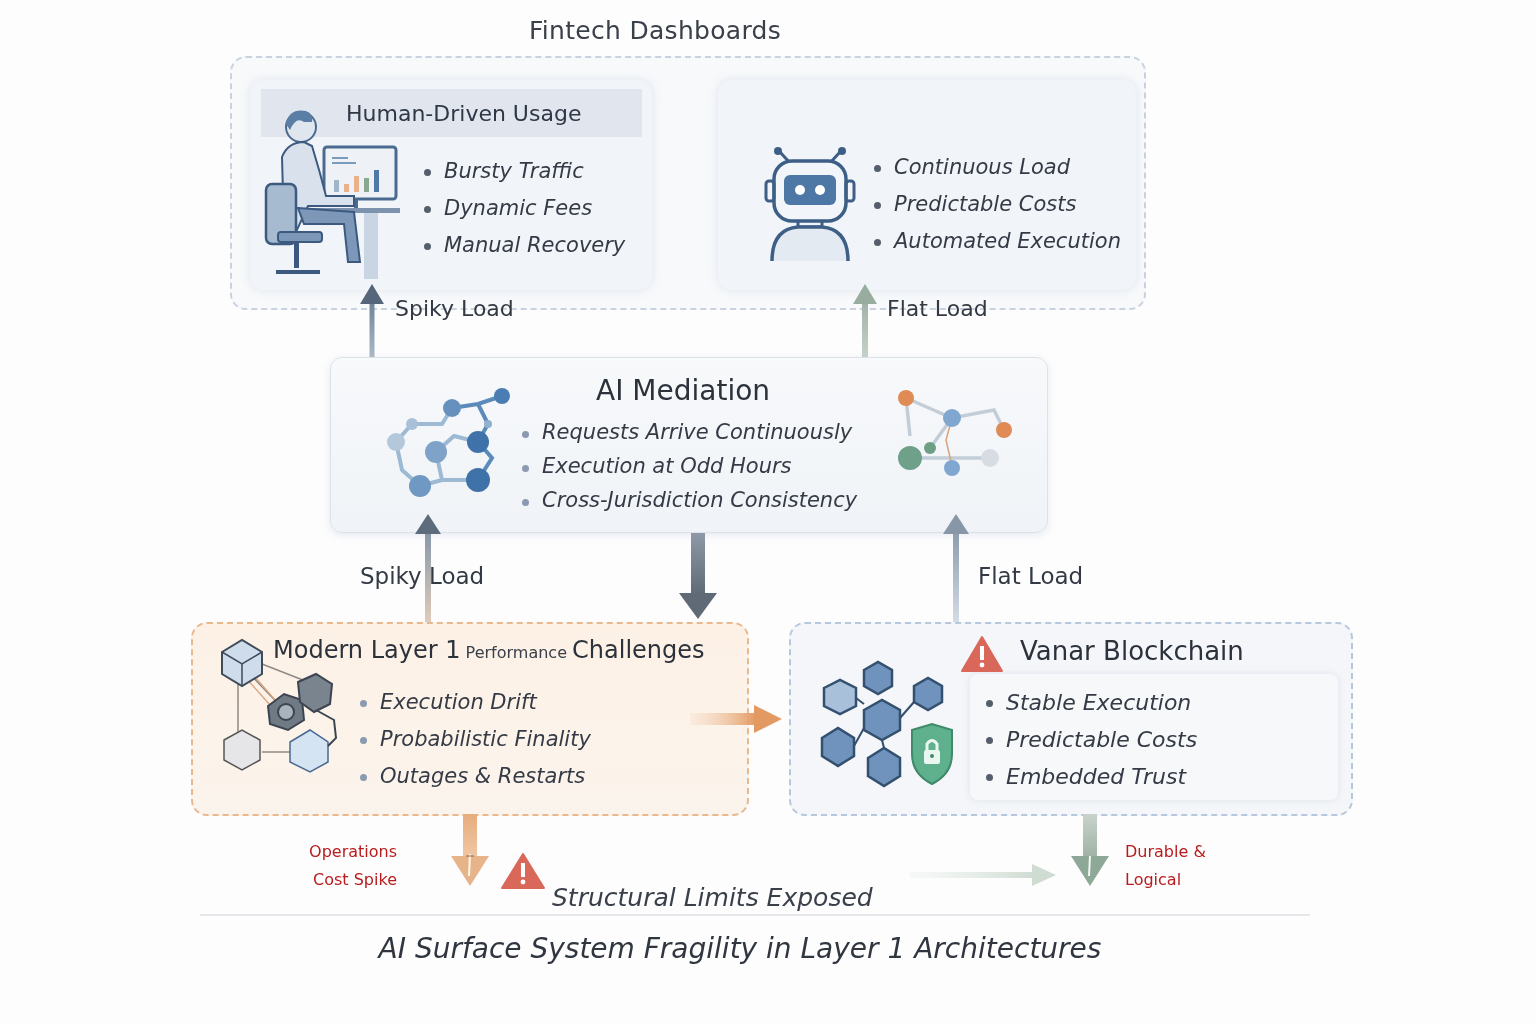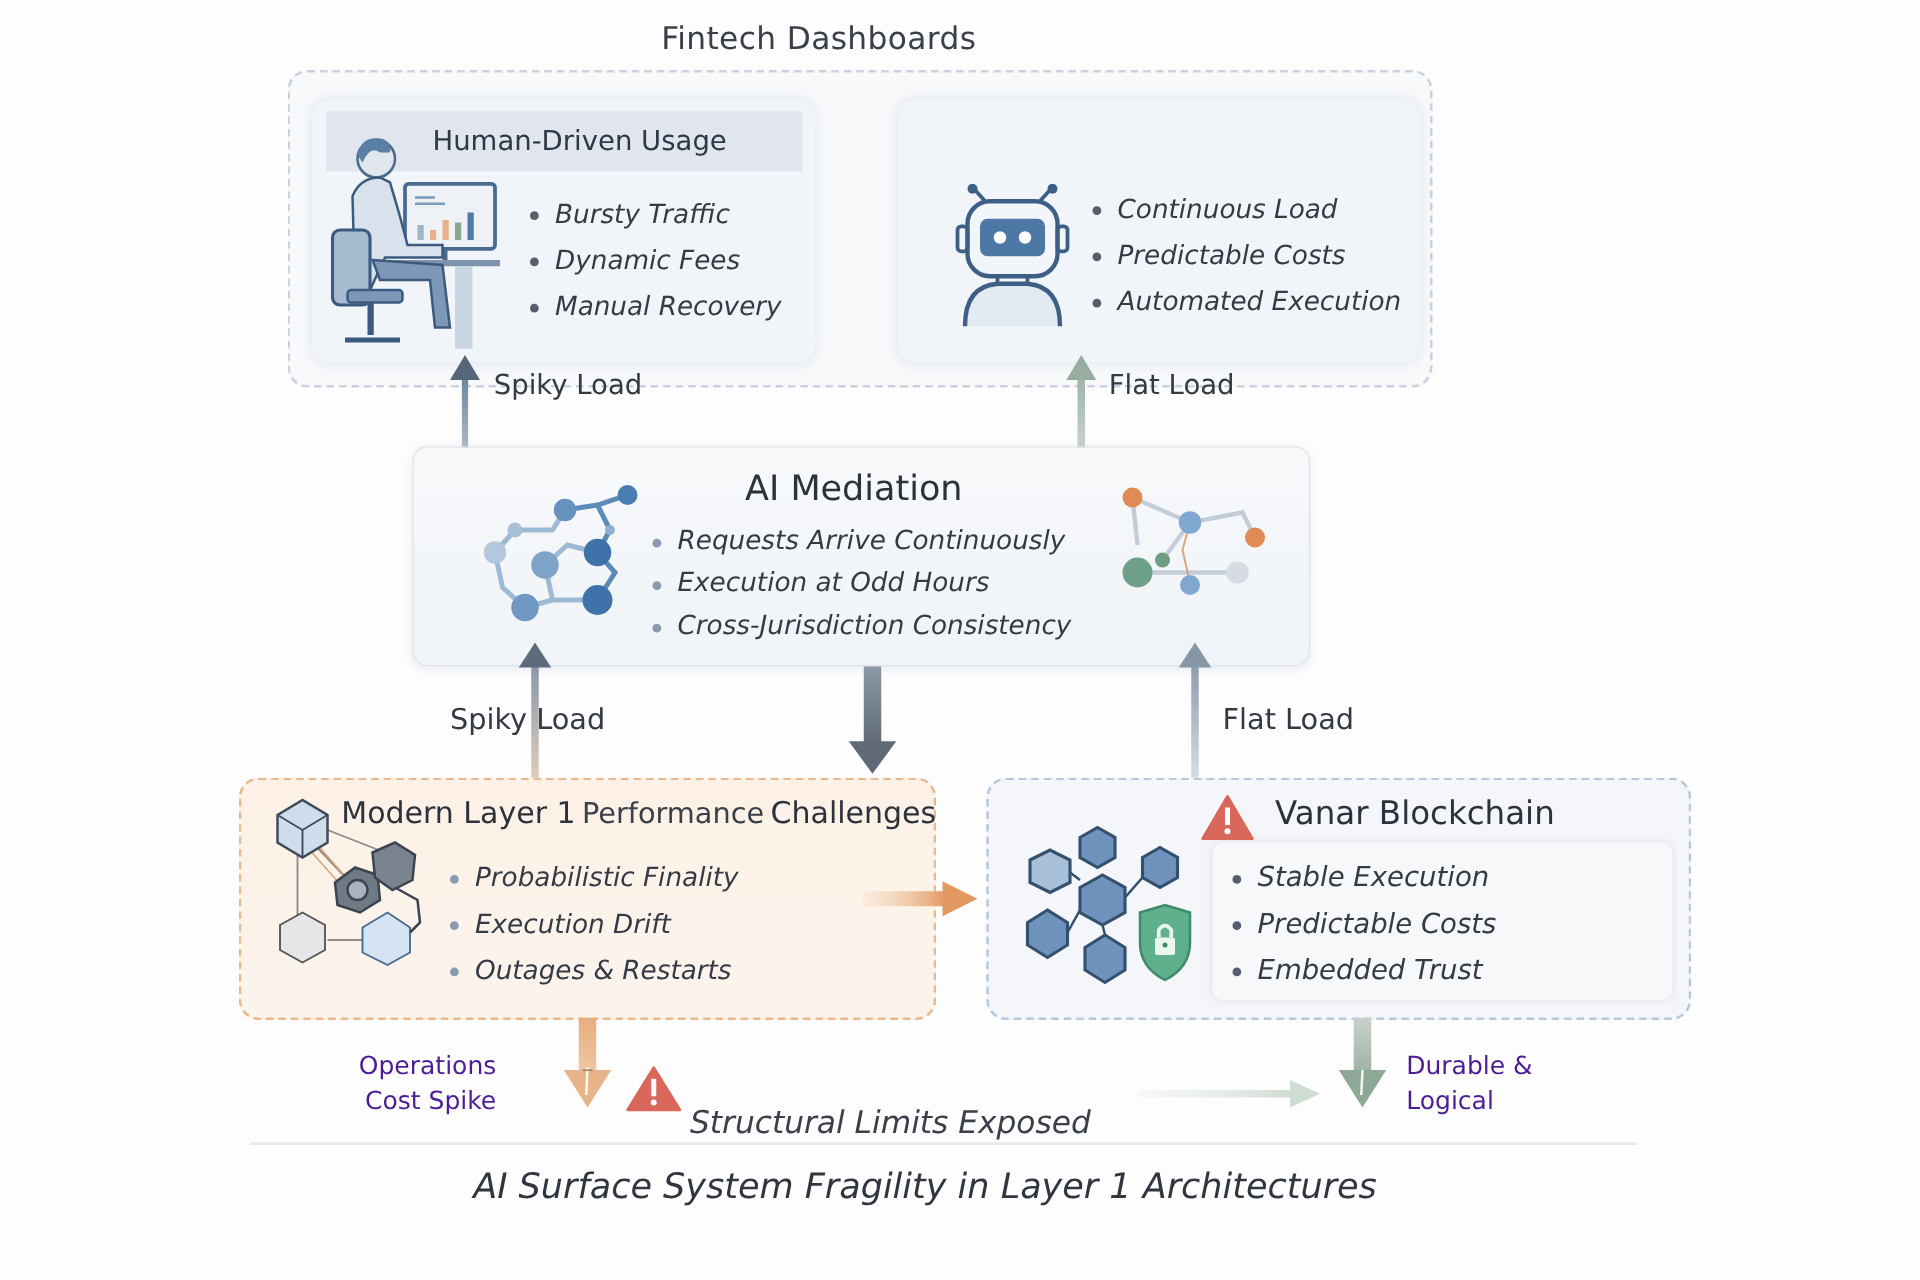--- a/index.html
+++ b/index.html
@@ -57,29 +57,29 @@
     left: 789px; top: 622px; width: 564px; height: 194px;
     border: 2px dashed #b6c8dd; border-radius: 16px;
     background: #f4f6f9;
   }
   .vanar-inner {
     left: 970px; top: 674px; width: 368px; height: 126px;
     background: #f7f8fa; border-radius: 8px;
     box-shadow: 0 0 6px rgba(200,208,220,0.5);
   }
   .box-title-big { font-size: 24px; color: #2c323b; }
-  .box-title-small { font-size: 23px; color: #3a404a; }
+  .box-title-small { font-size: 16px; color: #3a404a; }
   .bottom-line {
     left: 200px; top: 914px; width: 1110px; height: 2px; background: #e6e8ec;
   }
   .footer-title {
     left: 0; width: 1480px; top: 932px; text-align: center;
     font-style: italic; font-size: 28px; color: #30363f;
   }
-  .small-label { font-size: 20px; color: #4c1d95; line-height: 28px; }
+  .small-label { font-size: 16px; color: #b91c1c; line-height: 28px; }
 </style>
 </head>
 <body>
 
 <div class="abs title-top">Fintech Dashboards</div>
 
 <div class="abs fintech-frame"></div>
 
 <div class="abs card card-human">
   <div class="card-header" style="left:11px;top:9px;width:381px;padding-left:85px;">Human-Driven Usage</div>
@@ -259,22 +259,22 @@
   <polyline points="4,18 24,30 44,18" fill="none" stroke="#3f4b58" stroke-width="1.5"></polyline>
   <line x1="24" y1="30" x2="24" y2="52" stroke="#3f4b58" stroke-width="1.5"></line>
   <polygon points="6,106 24,96 42,106 42,126 24,136 6,126" fill="#e6e6e8" stroke="#555" stroke-width="1.5"></polygon>
   <polygon points="72,108 92,96 110,108 110,128 92,138 72,128" fill="#d5e4f2" stroke="#4a6a8f" stroke-width="1.5"></polygon>
   <path d="M50 72 L66 60 L84 66 L86 86 L70 96 L52 90 Z" fill="#6f7a84" stroke="#3b4450" stroke-width="2"></path>
   <circle cx="68" cy="78" r="8" fill="#a9b3bd" stroke="#3b4450" stroke-width="2"></circle>
   <path d="M80 48 L98 40 L114 50 L112 70 L96 78 L82 68 Z" fill="#7a848e" stroke="#3b4450" stroke-width="2"></path>
   <path d="M98 76 L116 86 L118 104 L110 112" fill="none" stroke="#3b4450" stroke-width="2"></path>
 </svg>
 <ul class="bullets light" style="left:358px;top:684px;">
+  <li>Execution Drift</li>
   <li>Probabilistic Finality</li>
-  <li>Execution Drift</li>
   <li>Outages &amp; Restarts</li>
 </ul>
 
 <svg class="abs" style="left:690px;top:702px;" width="94" height="34" viewBox="0 0 94 34">
   <defs>
     <linearGradient id="gor" x1="0" y1="0" x2="1" y2="0">
       <stop offset="0" stop-color="#f6dcc6" stop-opacity="0.3"></stop>
         <stop offset="1" stop-color="#e39a62"></stop>
     </linearGradient>
   </defs>

